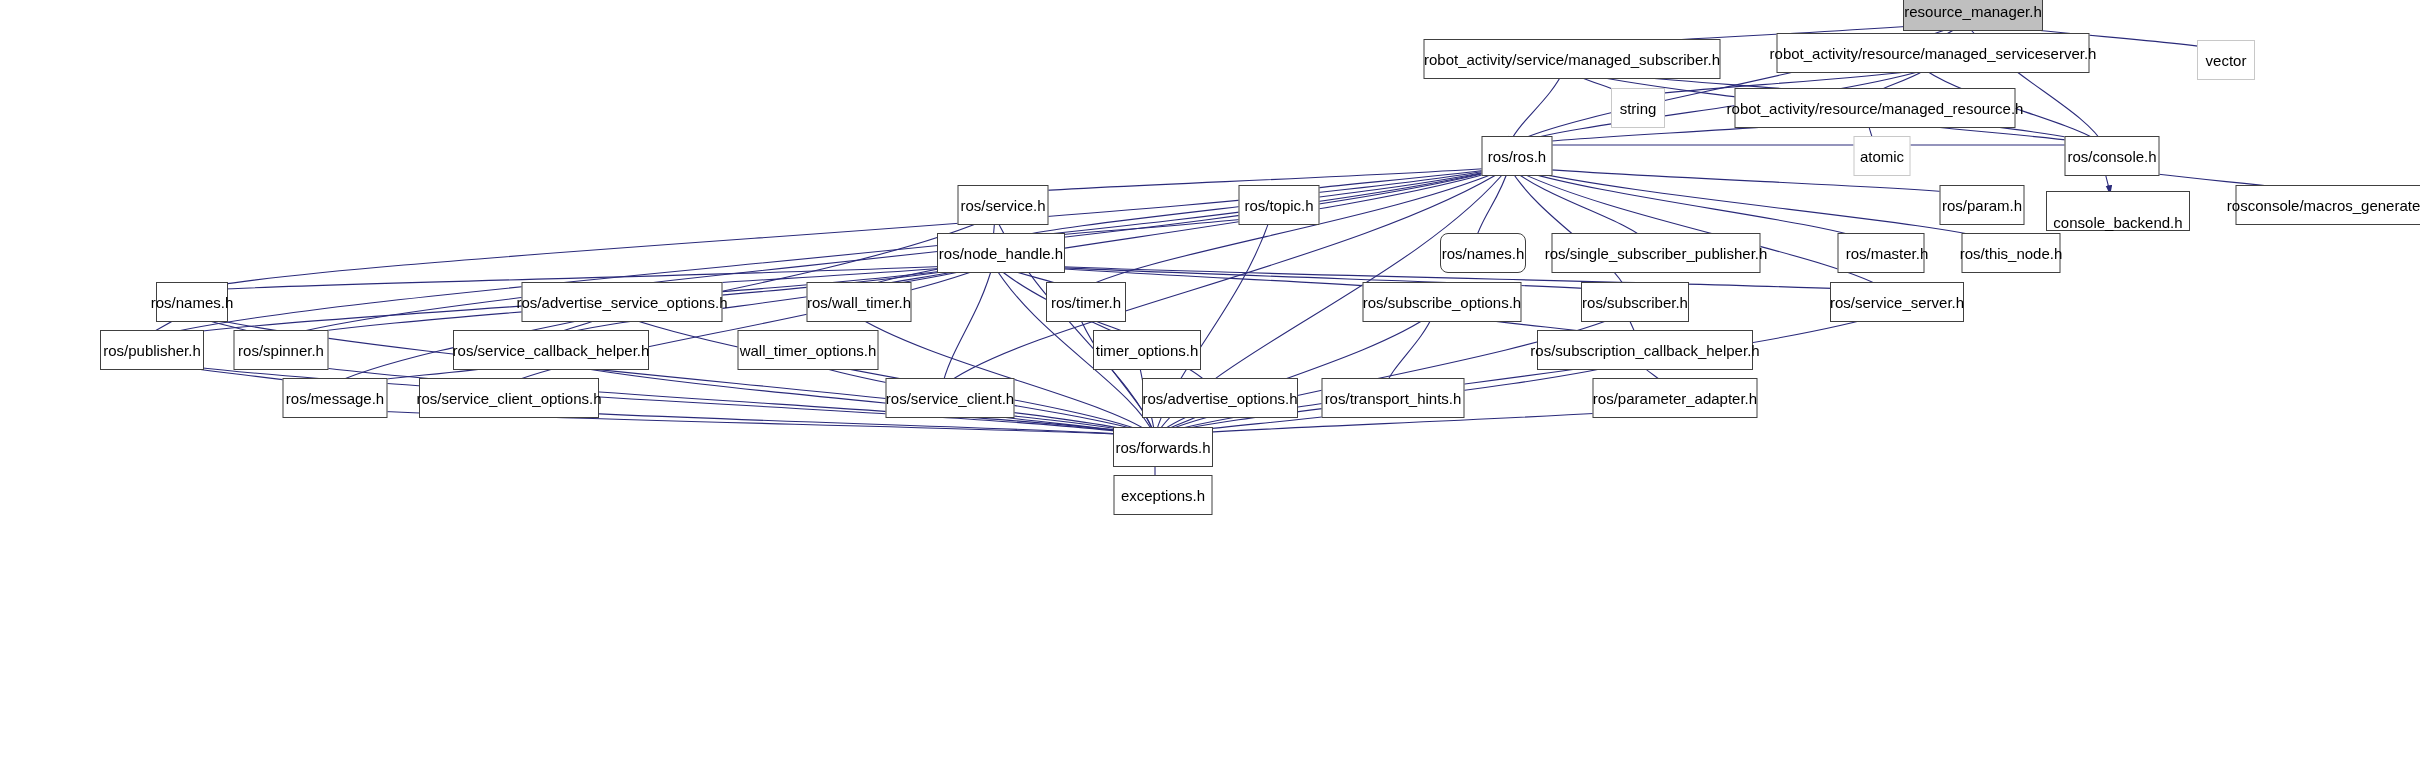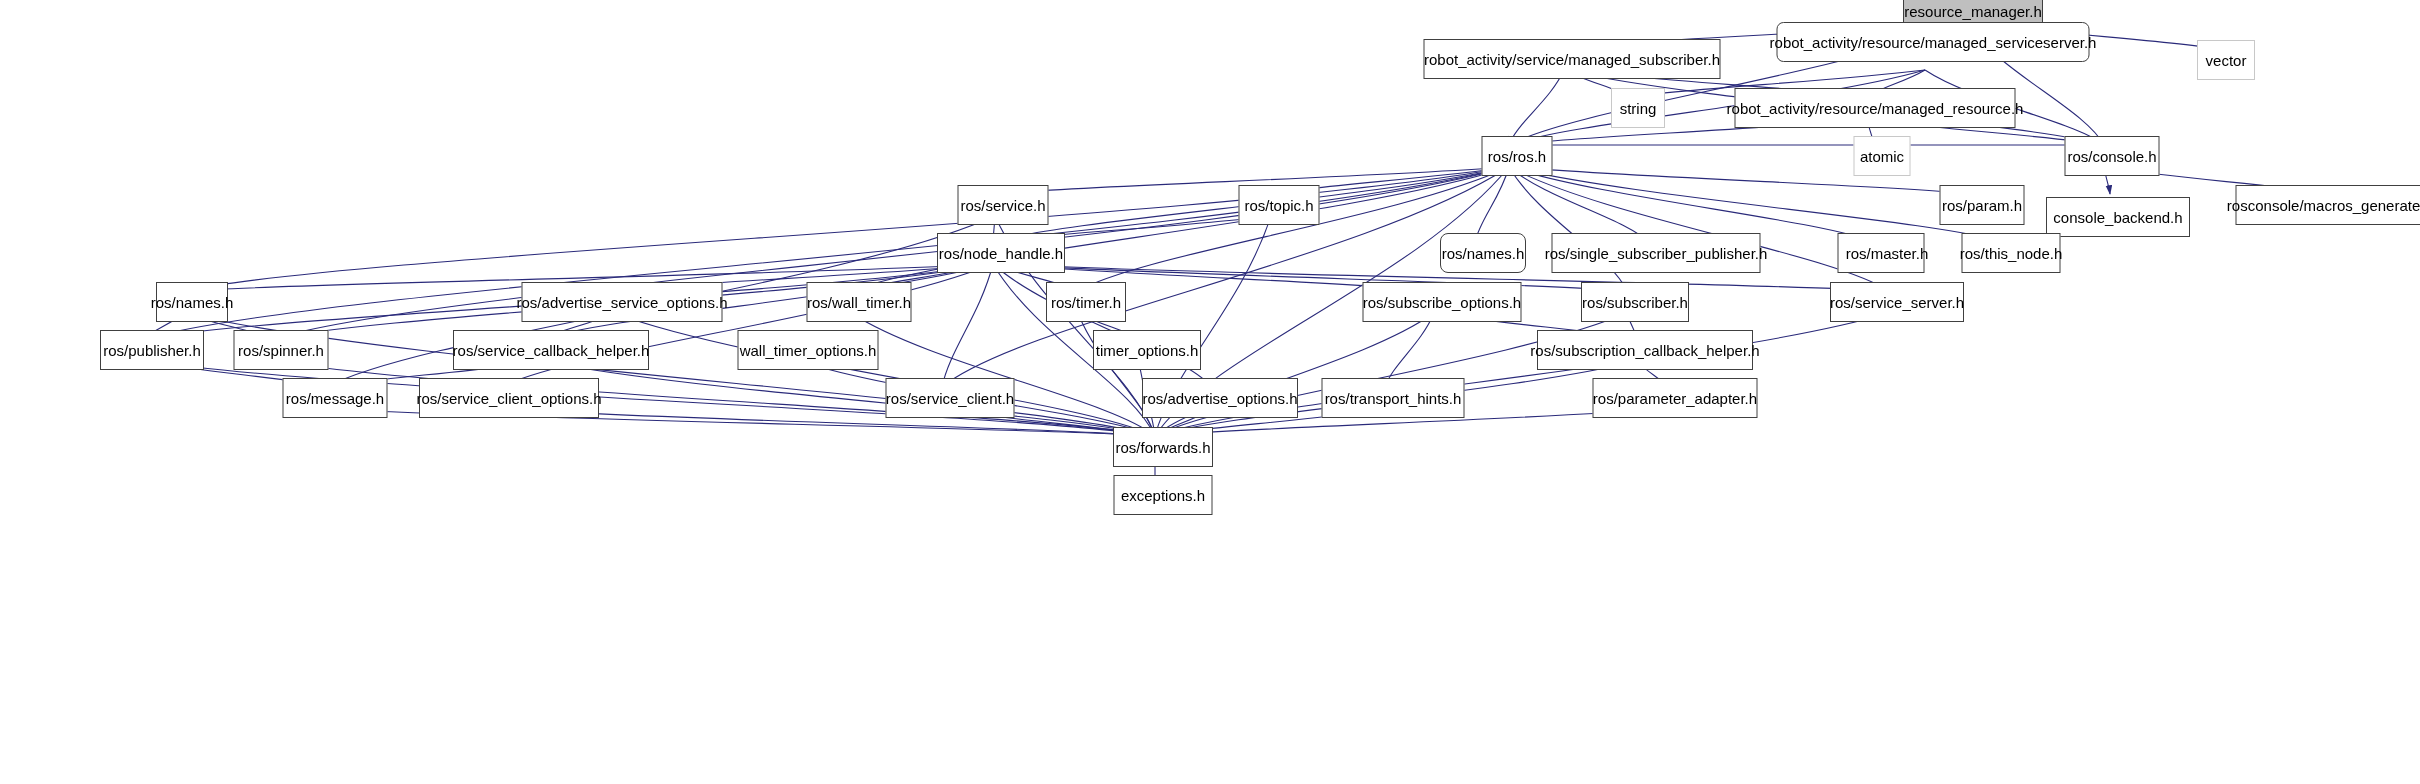--- a/index.html
+++ b/index.html
@@ -123,21 +123,21 @@
         <path d="M1155,458 C1155,468.92 1155,476.2 1155,484"></path>
       </g>
   </svg>
   <div id="nodes">
       <div class="node root" style="left: 1965px; top: 11px; width: 140px;">
         <span>resource_manager.h</span>
       </div>
       <div class="node thick" style="left: 1564px; top: 59px; width: 297px;">
         <span>robot_activity/service/managed_subscriber.h</span>
       </div>
-      <div class="node thick" style="left: 1925px; top: 42px; width: 313px; border-radius: 7px;">
+      <div class="node thick" style="left: 1925px; top: 53px; width: 313px;">
         <span>robot_activity/resource/managed_serviceserver.h</span>
       </div>
       <div class="node sys" style="left: 2218px; top: 60px; width: 58px;">
         <span>vector</span>
       </div>
       <div class="node sys" style="left: 1630px; top: 108px; width: 54px;">
         <span>string</span>
       </div>
       <div class="node thick" style="left: 1867px; top: 108px; width: 281px;">
         <span>robot_activity/resource/managed_resource.h</span>
@@ -153,21 +153,21 @@
       </div>
       <div class="node" style="left: 995px; top: 205px; width: 91px;">
         <span>ros/service.h</span>
       </div>
       <div class="node" style="left: 1271px; top: 205px; width: 81px;">
         <span>ros/topic.h</span>
       </div>
       <div class="node" style="left: 1974px; top: 205px; width: 85px;">
         <span>ros/param.h</span>
       </div>
-      <div class="node" style="left: 2110px; top: 217px; width: 144px;">
+      <div class="node" style="left: 2110px; top: 211px; width: 144px; align-items: flex-end;">
         <span>console_backend.h</span>
       </div>
       <div class="node" style="left: 2326px; top: 205px; width: 197px;">
         <span>rosconsole/macros_generated.h</span>
       </div>
       <div class="node thick" style="left: 993px; top: 253px; width: 128px;">
         <span>ros/node_handle.h</span>
       </div>
       <div class="node" style="left: 1475px; top: 253px; width: 86px; border-radius: 8px;">
         <span>ros/names.h</span>

